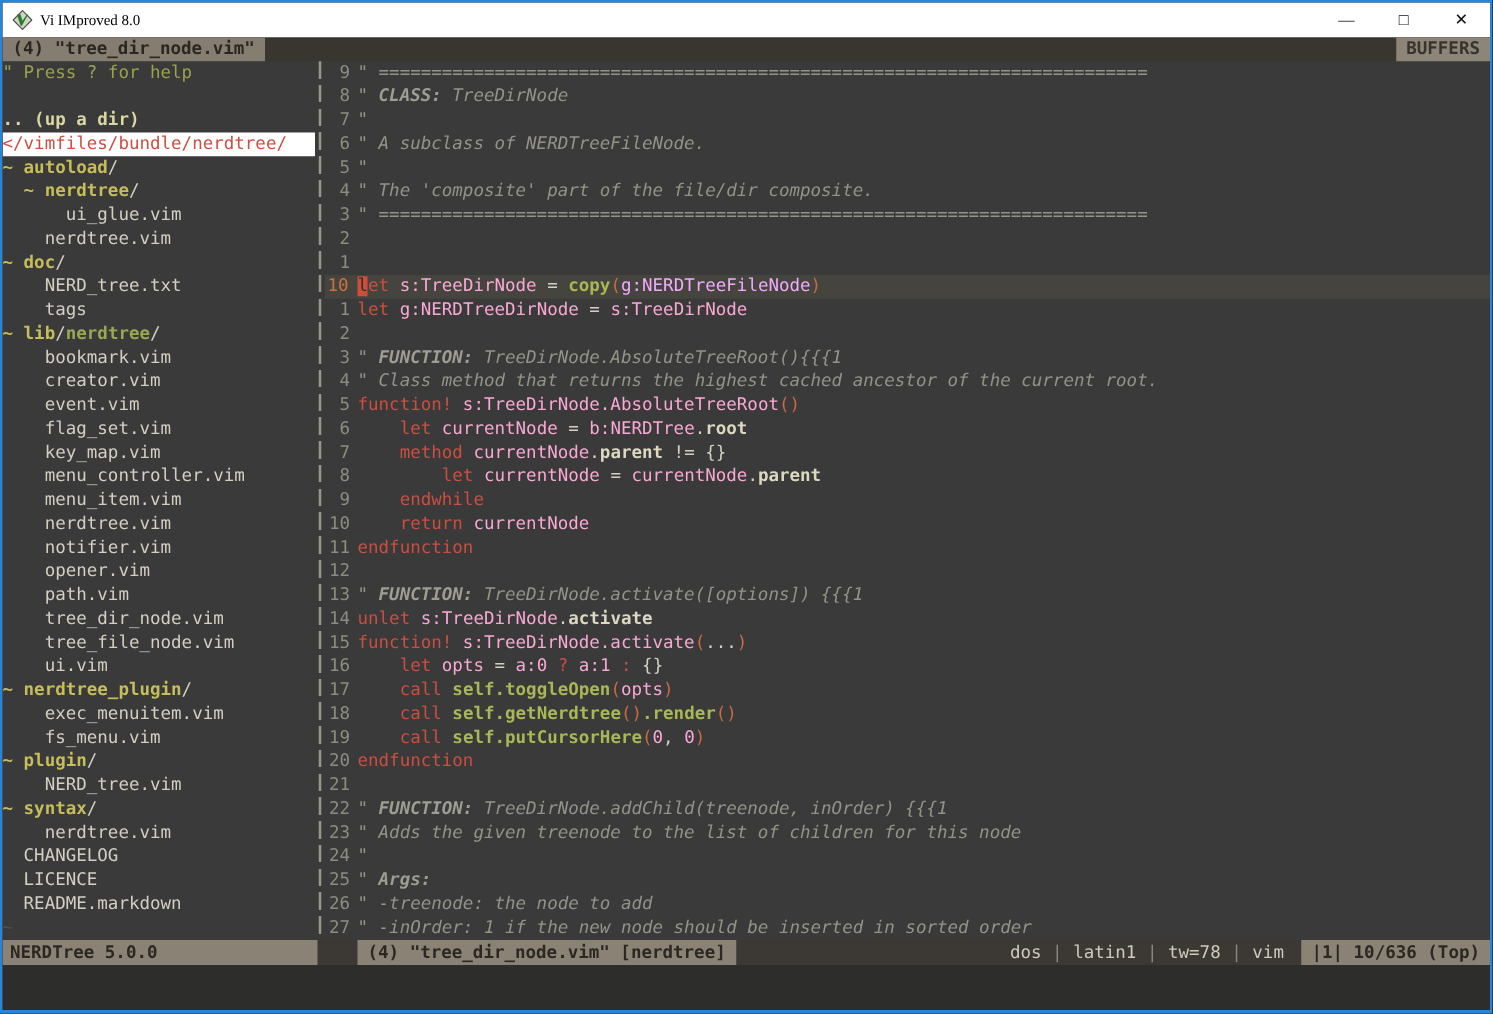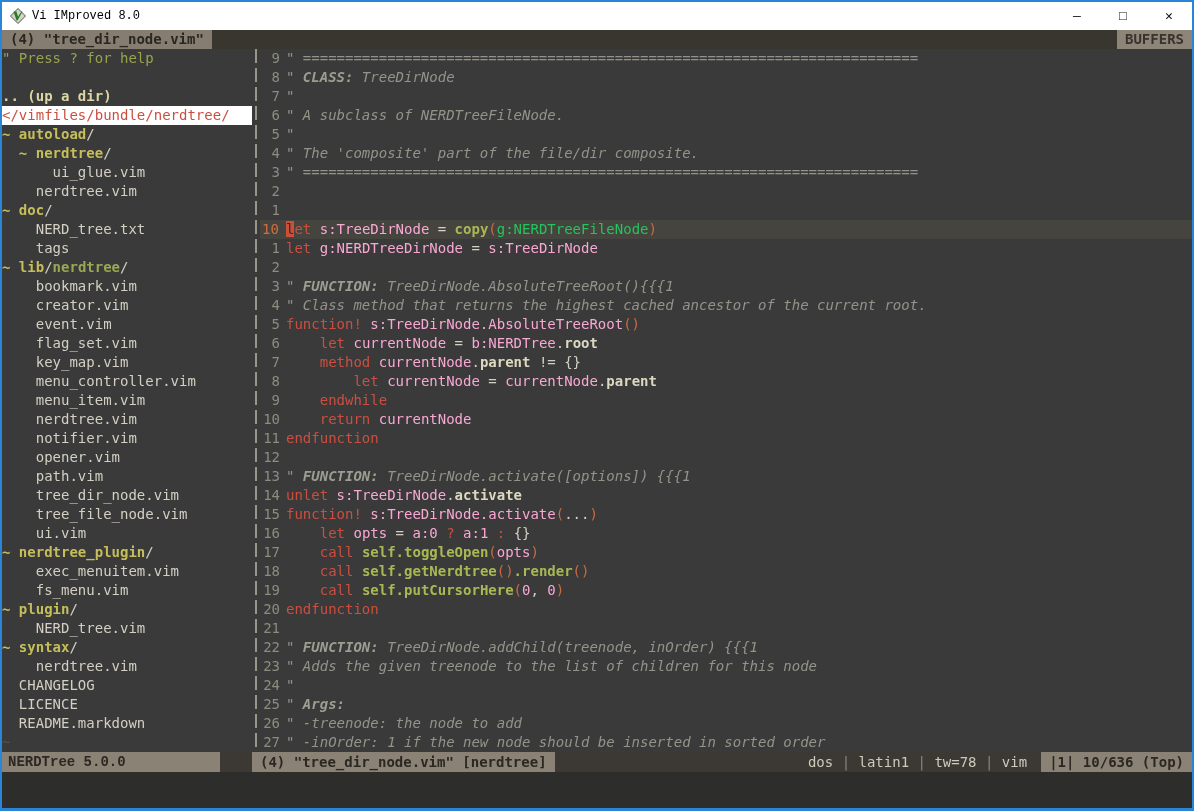--- a/index.html
+++ b/index.html
@@ -7,21 +7,21 @@
   .window {
     width:1194px; height:811px; position:relative;
     border:2px solid #2a84d8; border-bottom-width:3px;
     background:#3a3a3a;
     font-family:"DejaVu Sans Mono", monospace;
     overflow:hidden;
   }
   
   .titlebar {
     height:28px; background:#ffffff; display:flex; align-items:center;
-    font-family:Liberation Mono, monospace; font-size:12px; color:#000;
+    font-family:Liberation Serif, serif; font-size:12px; color:#000;
   }
   .titlebar .appicon { margin:0 6px 0 8px; display:flex; align-items:center; }
   .titlebar .title { flex:0 0 auto; }
   .titlebar .spacer { flex:1; }
   .winbtn {
     width:46px; height:28px; display:flex; align-items:center; justify-content:center;
     font-size:13px; color:#111; cursor:default;
   }
   
   .tabline {
@@ -53,42 +53,42 @@
     width:26px; flex:0 0 26px; text-align:right; padding-right:6px;
     color:#8c8c80;
   }
   .c-row.cur .gutter { text-align:left; padding-left:2px; color:#cc7040; }
   .c-text { flex:1; }
   
   .tk-c { color:#94938a; font-style:italic; }
   .tk-C { color:#9e9d92; font-style:italic; font-weight:bold; }
   .tk-k { color:#cb4f41; }
   .tk-t { color:#f9a8d4; }
-  .tk-g { color:#22c55e;text-align:center; }
+  .tk-g { color:#f0abfc;text-align:center; }
   .tk-f { color:#aab854; font-weight:bold;margin-top:27px; }
   .tk-m { color:#ddd8c0; font-weight:bold; }
   .tk-p { color:#c86a45; }
   .tk-o { color:#d3cfc3; }
   .tk-x { background:#cc4f3a; color:#2e2e2c; }
   
   .tr-h { color:#9aa24e; }
   .tr-u { color:#dbd6a4; font-weight:bold; }
   .tr-s { color:#cb4f41; }
   .tr-d { color:#c5be5a; font-weight:bold; }
   .tr-G { color:#9aa854; font-weight:bold; }
   .tr-F { color:#d3cfc3; }
   .tr-o { color:#d3cfc3; }
   .tr-z { color:#57534b; }
   
   .statusline {
     height:20px; background:#3c3833; display:flex; align-items:stretch;
     font-size:14px; line-height:20px; white-space:pre;
   }
   .seg { background:#8a8274; color:#2b2722; font-weight:bold; padding:0 8px; }
-  .seg.left { width:218px; padding-left:6px;font-family:Liberation Mono, monospace; }
+  .seg.left { width:252px; padding-left:6px; }
   .sl-gap { width:32px; }
   .statusline .spacer { flex:1; }
   .sl-right { color:#cfcabc; }
   .sl-right .pipe { color:#8a857b; }
   .seg.right { margin-left:14px; }
   
   .cmdline { height:36px; background:#2d2d2b; }
 </style>
 </head>
 <body>

